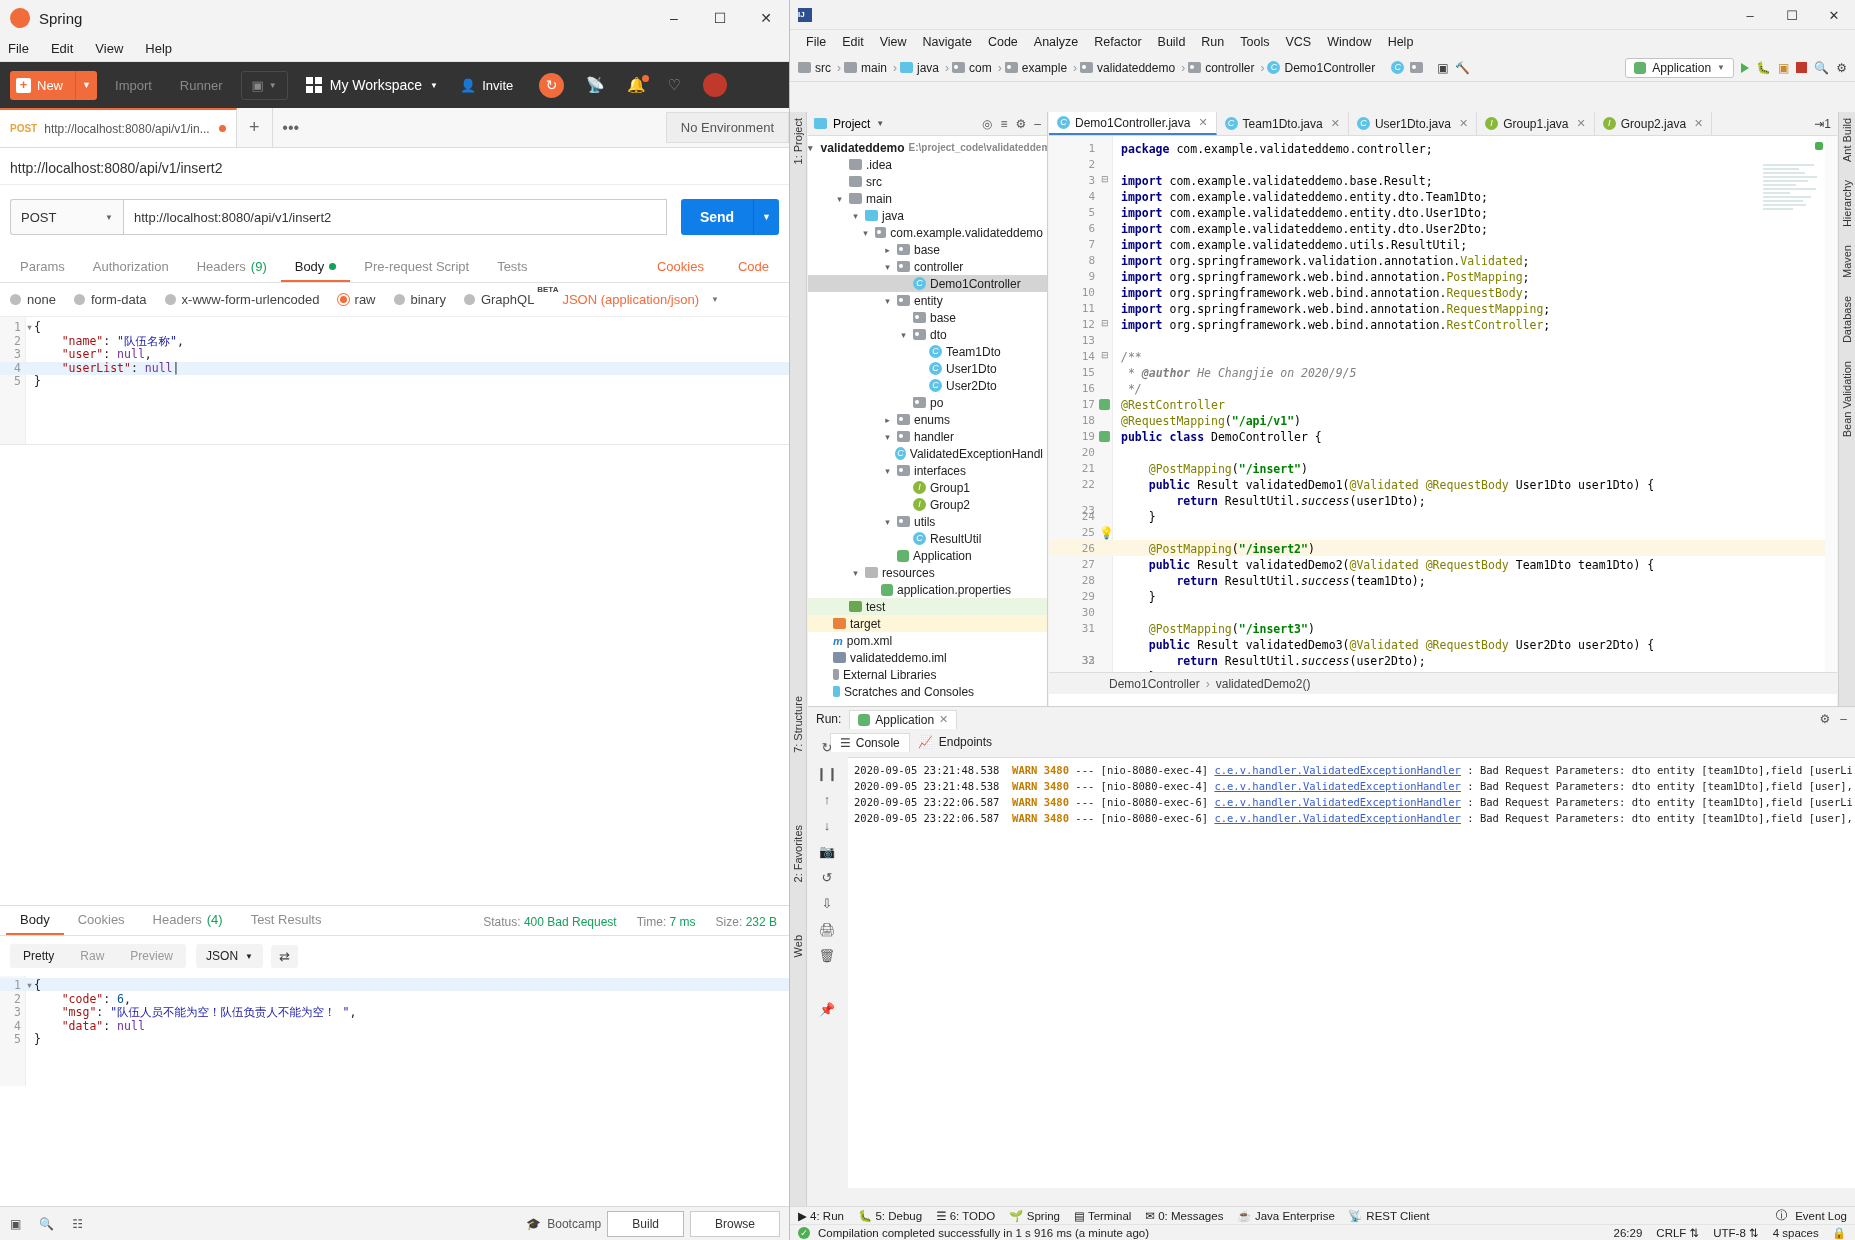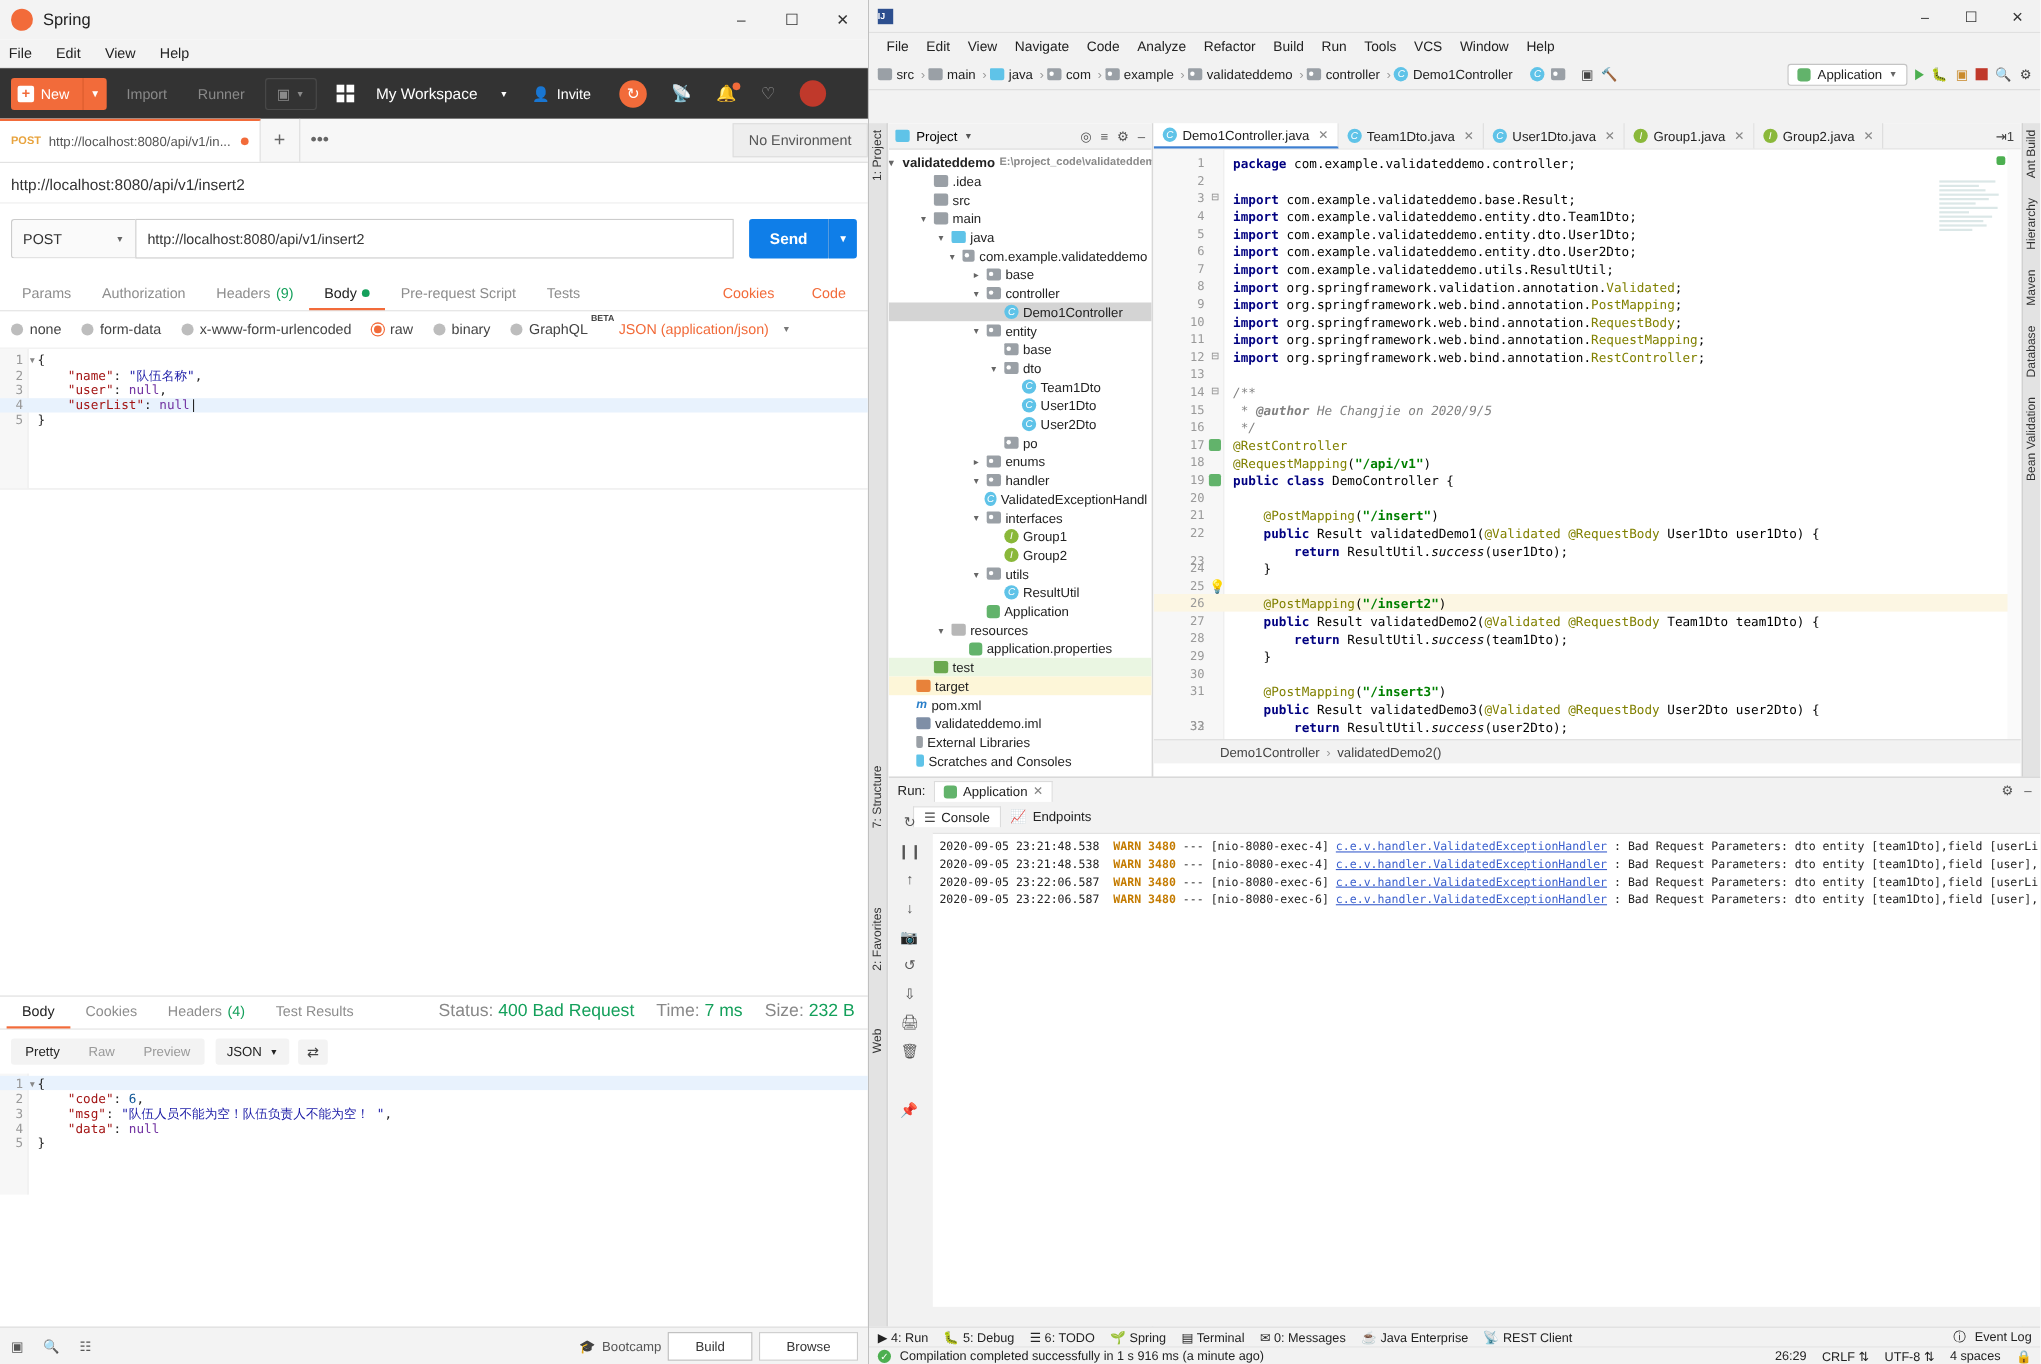--- a/index.html
+++ b/index.html
@@ -22,21 +22,21 @@
                 padding-left:8px; gap:22px; font-size:13px; color:#222; border-bottom:1px solid #e2e2e2;}
   .pm-toolbar { height:46px; background:#333; display:flex; align-items:center; padding:0 10px; gap:8px; }
   .pm-new { display:flex; align-items:center; height:29px; background:#f26b3a; border-radius:3px; }
   .pm-new .lbl { color:#fff; font-size:13px; padding:0 12px 0 6px; display:flex; align-items:center; gap:6px;}
   .pm-plus-sq { width:15px; height:15px; background:#fff; color:#f26b3a; border-radius:2px;
                 font-size:13px; line-height:14px; text-align:center; font-weight:bold; }
   .pm-new .caret { width:22px; height:29px; border-left:1px solid #d95c2c; color:#fff;
                    display:flex; align-items:center; justify-content:center; font-size:9px;}
   .pm-tbtn { color:#8a8a8a; font-size:13px; padding:6px 10px; }
   .pm-tbtn.box { border:1px solid #4a4a4a; border-radius:3px; display:flex; align-items:center; gap:5px;}
-  .pm-ws { color:#fff; font-size:14px; display:flex; align-items:center; gap:20px; margin-left:10px; }
+  .pm-ws { color:#fff; font-size:14px; display:flex; align-items:center; gap:8px; margin-left:10px; }
   .grid4 { display:grid; grid-template-columns:7px 7px; grid-template-rows:7px 7px; gap:2px; }
   .grid4 i { background:#fff; display:block; }
   .pm-invite { color:#fff; font-size:13px; display:flex; align-items:center; gap:6px; margin-left:14px;}
   .pm-sync { width:25px; height:25px; border-radius:50%; background:#f26b3a; color:#fff;
              font-size:14px; display:flex; align-items:center; justify-content:center; margin-left:18px;}
   .pm-ic { color:#9a9a9a; font-size:15px; margin-left:14px; position:relative; }
   .pm-dot { position:absolute; right:-3px; top:-1px; width:7px; height:7px; border-radius:50%; background:#f26b3a;}
   .pm-avatar { width:24px; height:24px; border-radius:50%; background:#c0392b; margin-left:14px;}
 
   .pm-tabrow { height:40px; background:#f7f7f7; border-bottom:1px solid #dcdcdc; display:flex; align-items:stretch;}
@@ -82,21 +82,21 @@
   .gutter { position:absolute; left:0; top:0; width:26px; height:100%; background:#f7f7f7;
             border-right:1px solid #ededed; }
   .code { font-family:"DejaVu Sans Mono", monospace; font-size:11.5px; line-height:13px; }
   .ln { position:absolute; left:0; width:26px; text-align:right; padding-right:5px; color:#999; }
   .cl { position:absolute; left:34px; white-space:pre; color:#222; }
   .k-key { color:#a31515; } .k-str { color:#1a1aa6; } .k-null { color:#7030a0; }
   .hl-row { position:absolute; left:0; right:0; height:13px; background:#e8f2fd; }
 
   .pm-respdiv { position:absolute; left:0; right:0; top:905px; border-top:1px solid #ddd; }
   .pm-resptabs { display:flex; align-items:flex-end; height:30px; padding:0 6px; border-bottom:1px solid #e2e2e2;}
-  .pm-status { margin-left:auto; display:flex; gap:20px; font-size:16px; color:#888; padding-bottom:6px; padding-right:6px;}
+  .pm-status { margin-left:auto; display:flex; gap:20px; font-size:12px; color:#888; padding-bottom:6px; padding-right:6px;}
   .pm-status b { color:#14a05b; font-weight:normal; }
   .pm-respctl { display:flex; align-items:center; gap:0; padding:8px 10px; }
   .seg { display:flex; background:#f3f3f3; border-radius:3px; margin-right:10px; }
   .seg div { padding:5px 13px; font-size:12px; color:#9a9a9a; }
   .seg div.on { color:#222; }
   .selbox { display:flex; align-items:center; gap:7px; background:#f3f3f3; padding:5px 10px; border-radius:3px;
             font-size:12px; color:#222; margin-right:8px;}
   .wrapbtn { background:#f3f3f3; padding:4px 8px; border-radius:3px; color:#444; font-size:13px;}
 
   .pm-footer { position:absolute; left:0; bottom:0; width:790px; height:34px; background:#f3f3f3;

